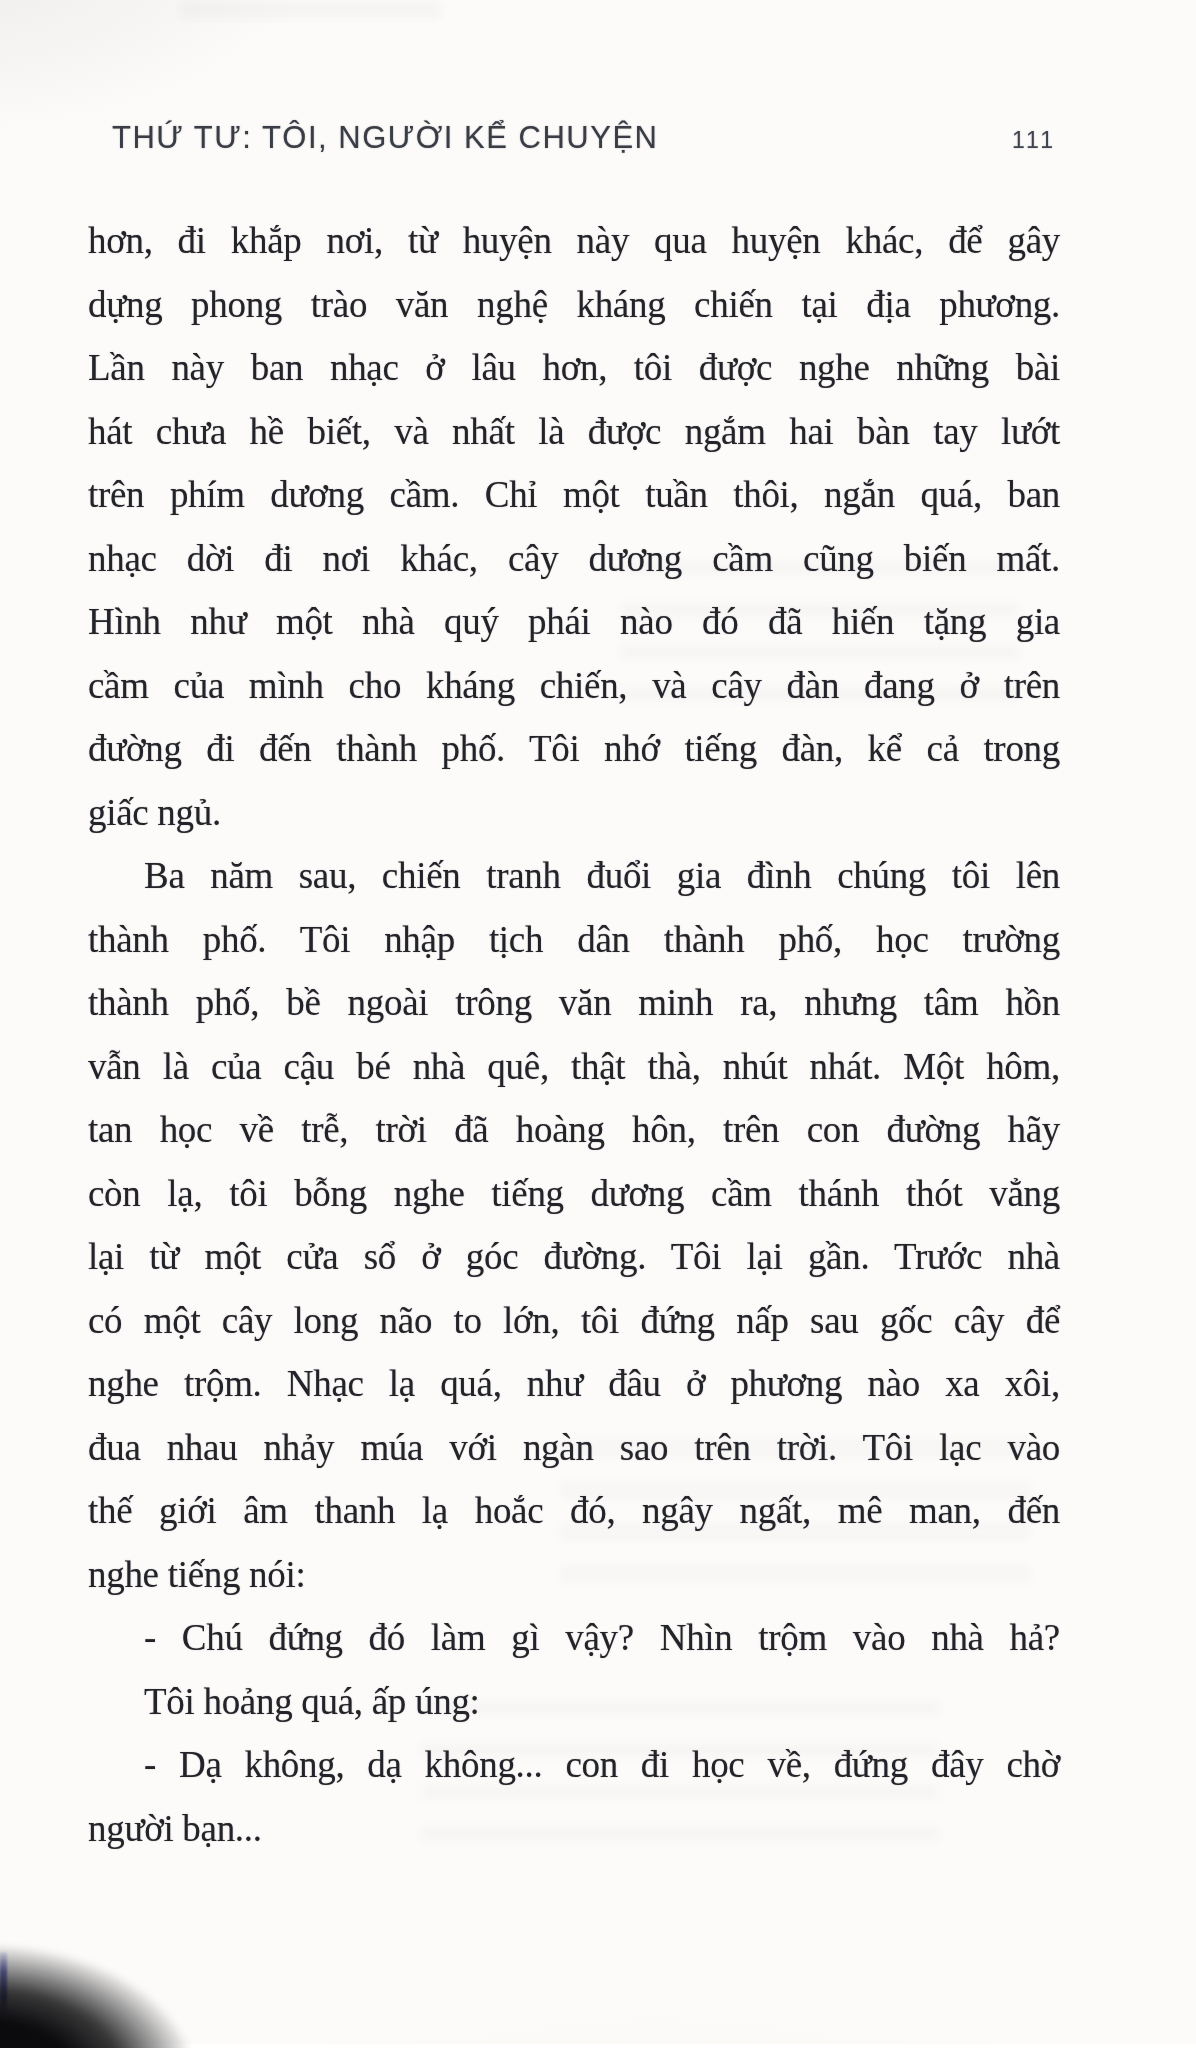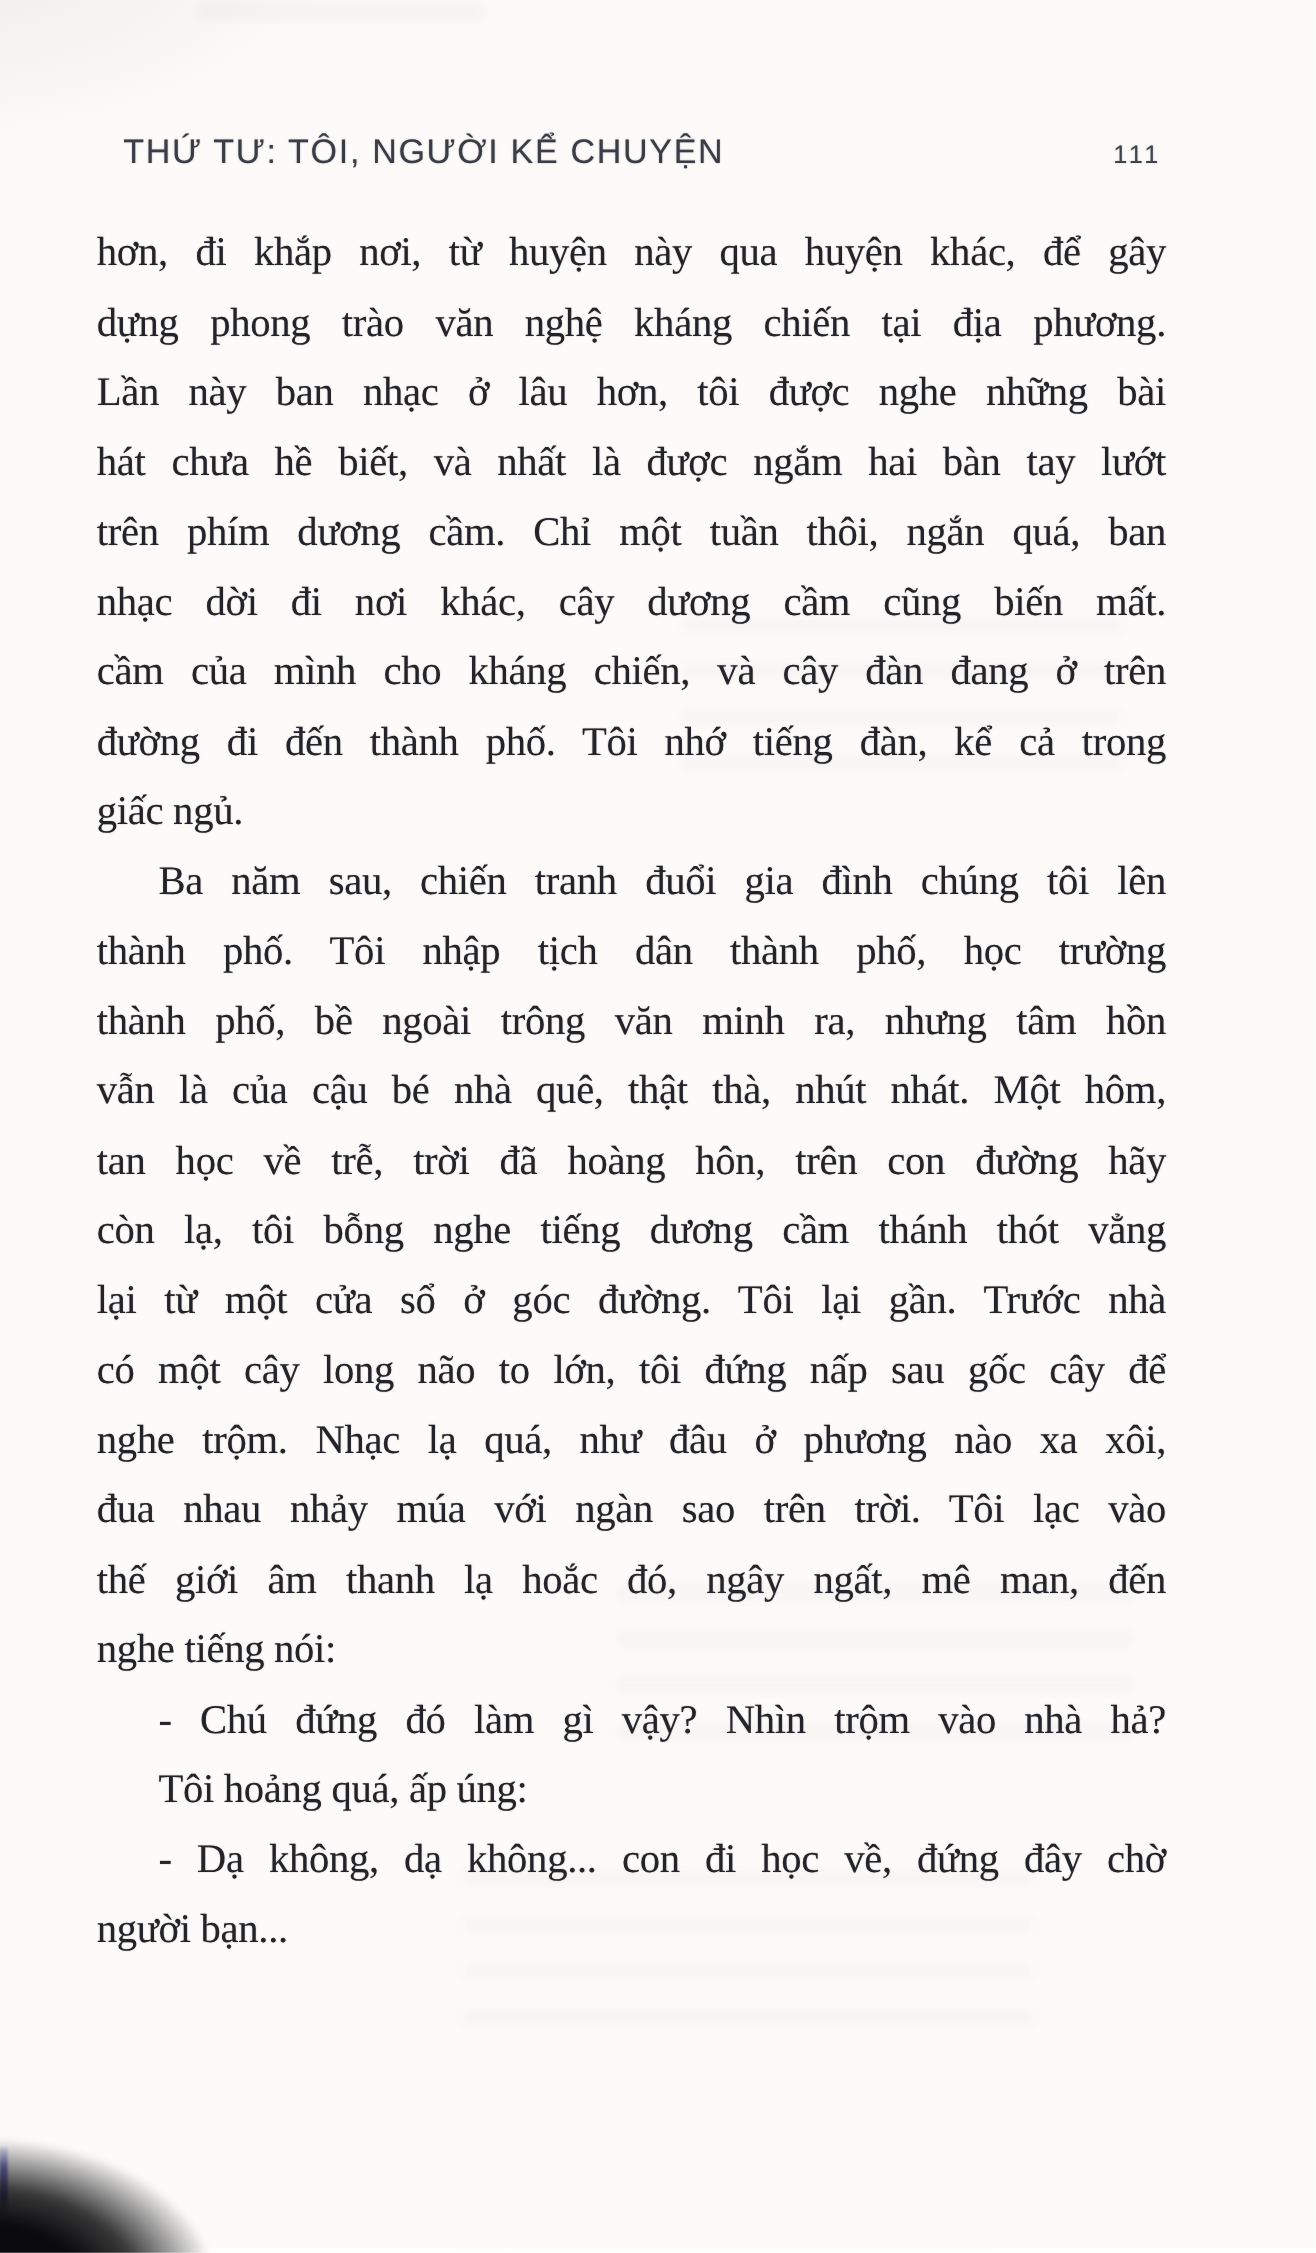--- a/index.html
+++ b/index.html
@@ -31,21 +31,21 @@
     white-space:nowrap;
   }
   .page-number{
     font-size:23px;
     letter-spacing:3px;
     color:#40444e;
     text-shadow:0 0 1.5px rgba(58,61,70,0.4);
   }
   .body-text{
     position:absolute;
-    left:88px;top:198px;width:972px;
+    left:88px;top:209px;width:972px;
     color:var(--ink,#23232a);
     font-size:37px;
     letter-spacing:-0.3px;
     text-shadow:0 0 1.2px rgba(20,20,26,0.38);
   }
   .line{
     display:block;
     height:63.5px;
     line-height:63.5px;
     white-space:normal;
@@ -97,20 +97,21 @@
     <span class="page-number">111</span>
   </div>
 
   <div class="body-text">
     <div class="line j">hơn, đi khắp nơi, từ huyện này qua huyện khác, để gây</div>
     <div class="line j">dựng phong trào văn nghệ kháng chiến tại địa phương.</div>
     <div class="line j">Lần này ban nhạc ở lâu hơn, tôi được nghe những bài</div>
     <div class="line j">hát chưa hề biết, và nhất là được ngắm hai bàn tay lướt</div>
     <div class="line j">trên phím dương cầm. Chỉ một tuần thôi, ngắn quá, ban</div>
     <div class="line j">nhạc dời đi nơi khác, cây dương cầm cũng biến mất.</div>
+    <div class="line j">Hình như một nhà quý phái nào đó đã hiến tặng gia</div>
     <div class="line j">cầm của mình cho kháng chiến, và cây đàn đang ở trên</div>
     <div class="line j">đường đi đến thành phố. Tôi nhớ tiếng đàn, kể cả trong</div>
     <div class="line l">giấc ngủ.</div>
     <div class="line j in">Ba năm sau, chiến tranh đuổi gia đình chúng tôi lên</div>
     <div class="line j">thành phố. Tôi nhập tịch dân thành phố, học trường</div>
     <div class="line j">thành phố, bề ngoài trông văn minh ra, nhưng tâm hồn</div>
     <div class="line j">vẫn là của cậu bé nhà quê, thật thà, nhút nhát. Một hôm,</div>
     <div class="line j">tan học về trễ, trời đã hoàng hôn, trên con đường hãy</div>
     <div class="line j">còn lạ, tôi bỗng nghe tiếng dương cầm thánh thót vẳng</div>
     <div class="line j">lại từ một cửa sổ ở góc đường. Tôi lại gần. Trước nhà</div>

